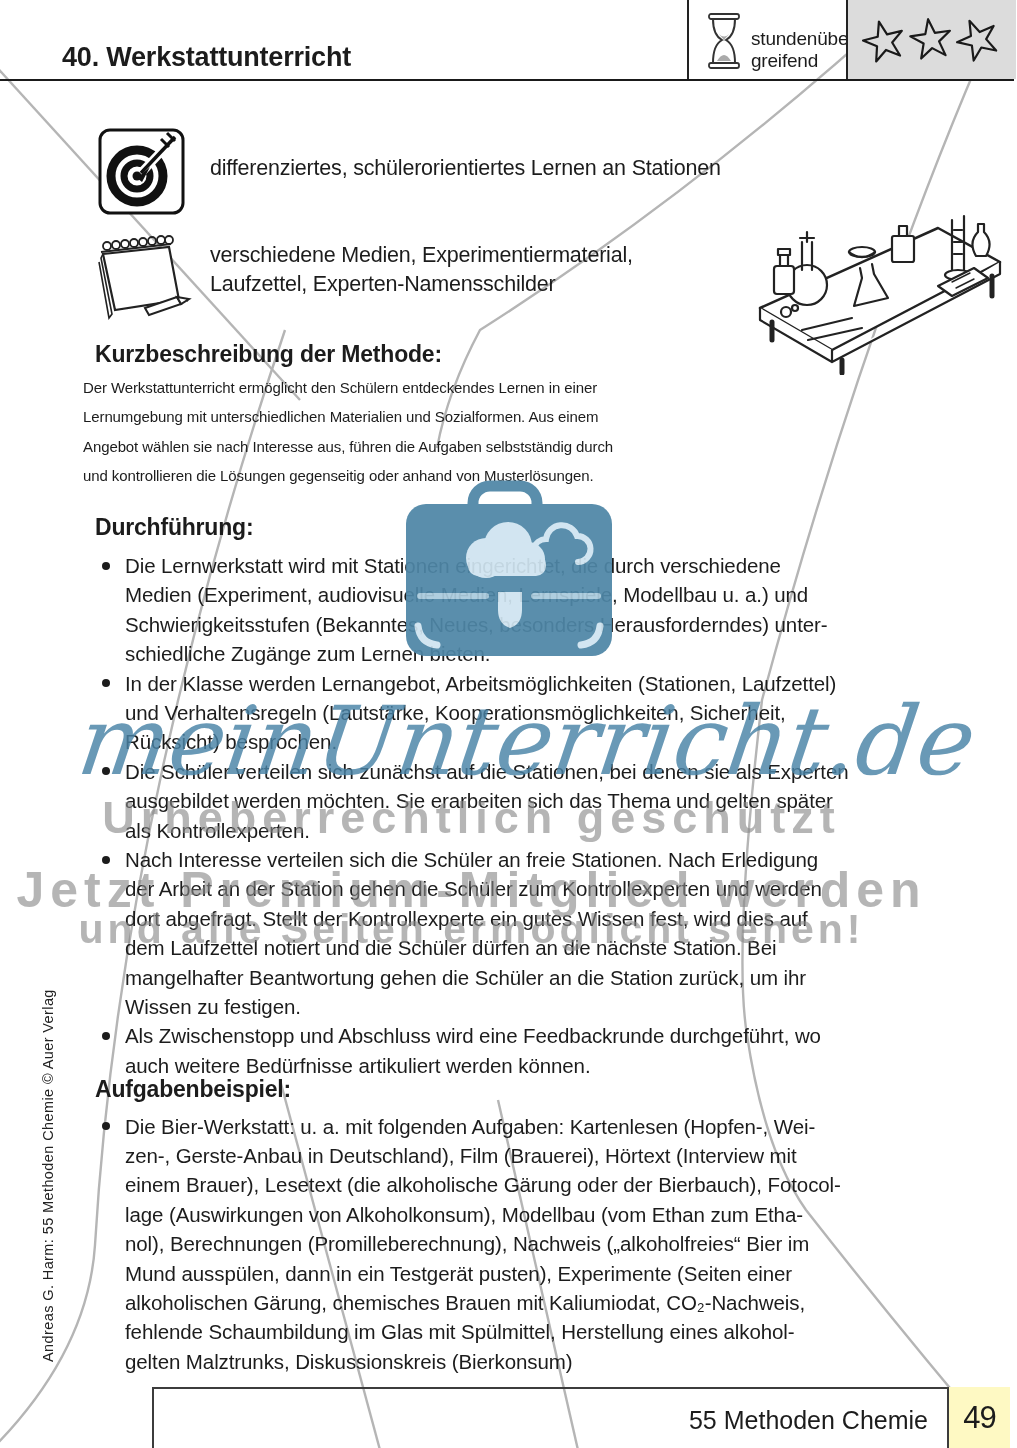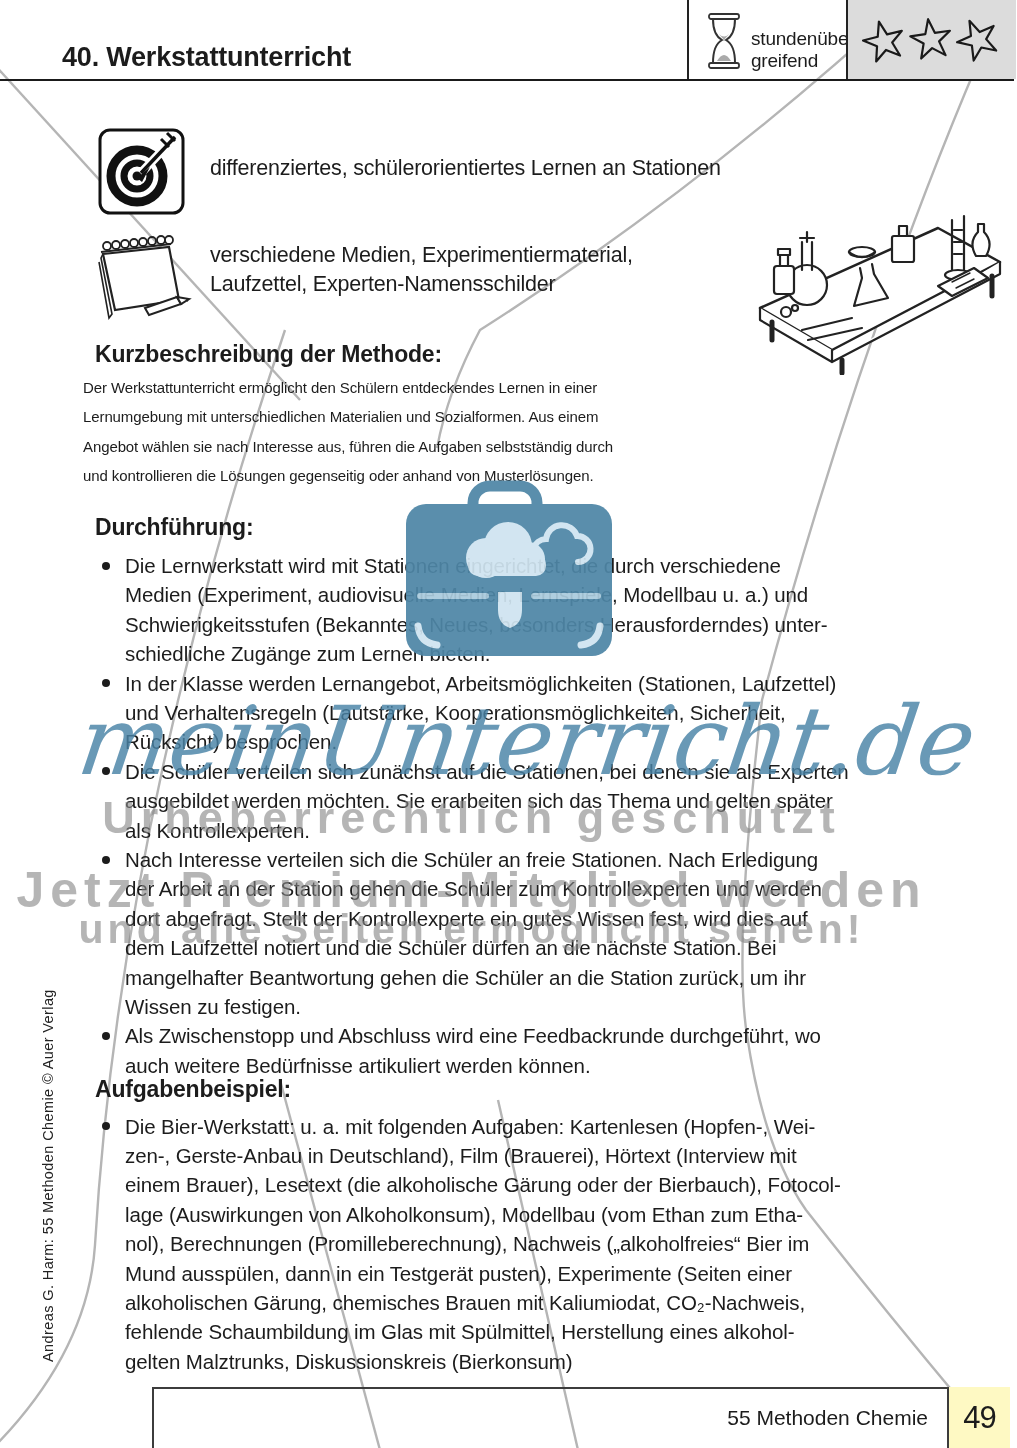--- a/index.html
+++ b/index.html
@@ -28,21 +28,21 @@
              font-size:95px;color:rgba(72,131,166,0.82);transform:skewX(-8deg);}
   .wm-gray{left:0;width:943px;text-align:center;font-weight:bold;color:rgba(135,135,135,0.62);}
   .wm-g1{top:792px;font-size:45px;letter-spacing:6px;}
   .wm-g2{top:861px;font-size:50px;letter-spacing:6px;}
   .wm-g3{top:906px;font-size:41px;letter-spacing:4px;}
   
   .sidebar{left:40px;top:1362px;width:368px;transform:rotate(-90deg);transform-origin:0 0;
            font-size:14.5px;letter-spacing:0.4px;color:#222;}
   
   .ft-box{left:152px;top:1387px;width:856px;height:61px;border:2px solid #3c3c3c;border-bottom:none;box-sizing:border-box;}
-  .ft-series{left:400px;top:1406px;width:528px;text-align:right;font-size:21px;}
+  .ft-series{left:400px;top:1406px;width:528px;text-align:right;font-size:25px;}
   .ft-pagecell{left:947px;top:1387px;width:63px;height:61px;background:#fef9c3;
                border-left:2px solid #3c3c3c;box-sizing:border-box;}
   .ft-page{width:100%;text-align:center;margin-top:13px;font-size:31px;letter-spacing:-1px;}
 </style>
 </head>
 <body>
 
 <div class="page">
 
   <svg class="abs" style="left:0;top:0;" width="1017" height="1448" viewBox="0 0 1017 1448" fill="none" stroke="#b5b5b5" stroke-width="2.4">

